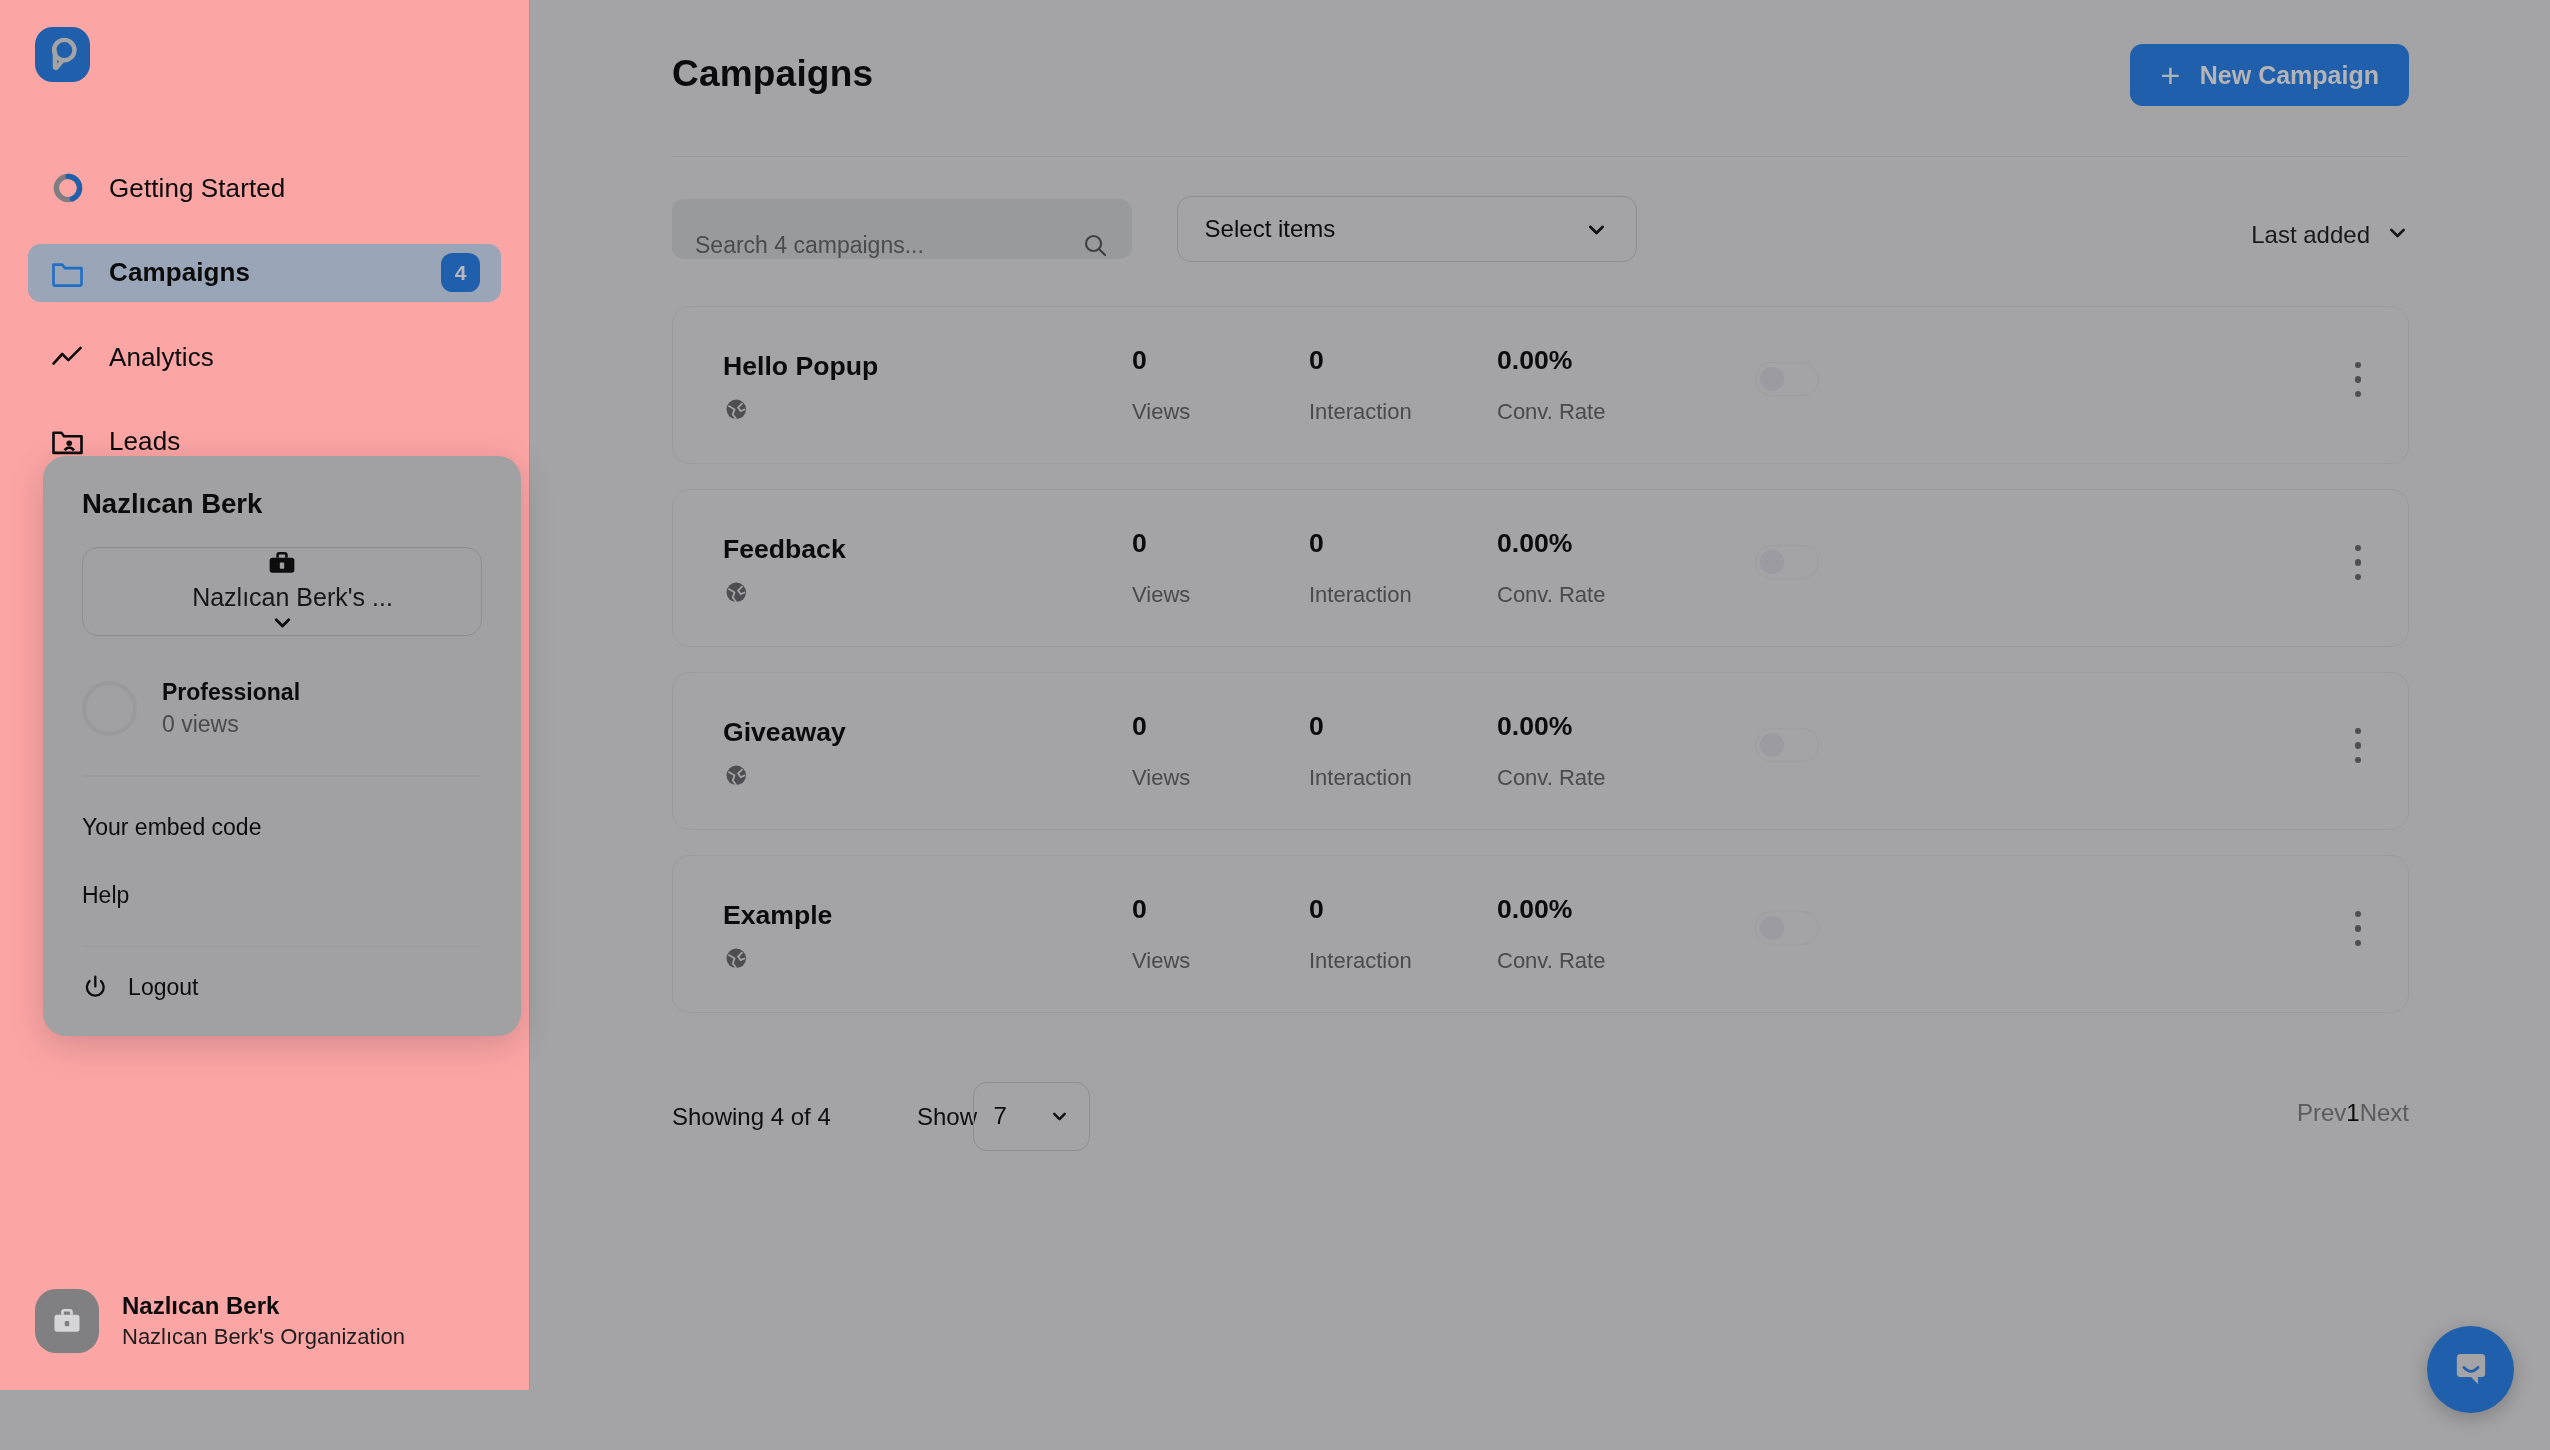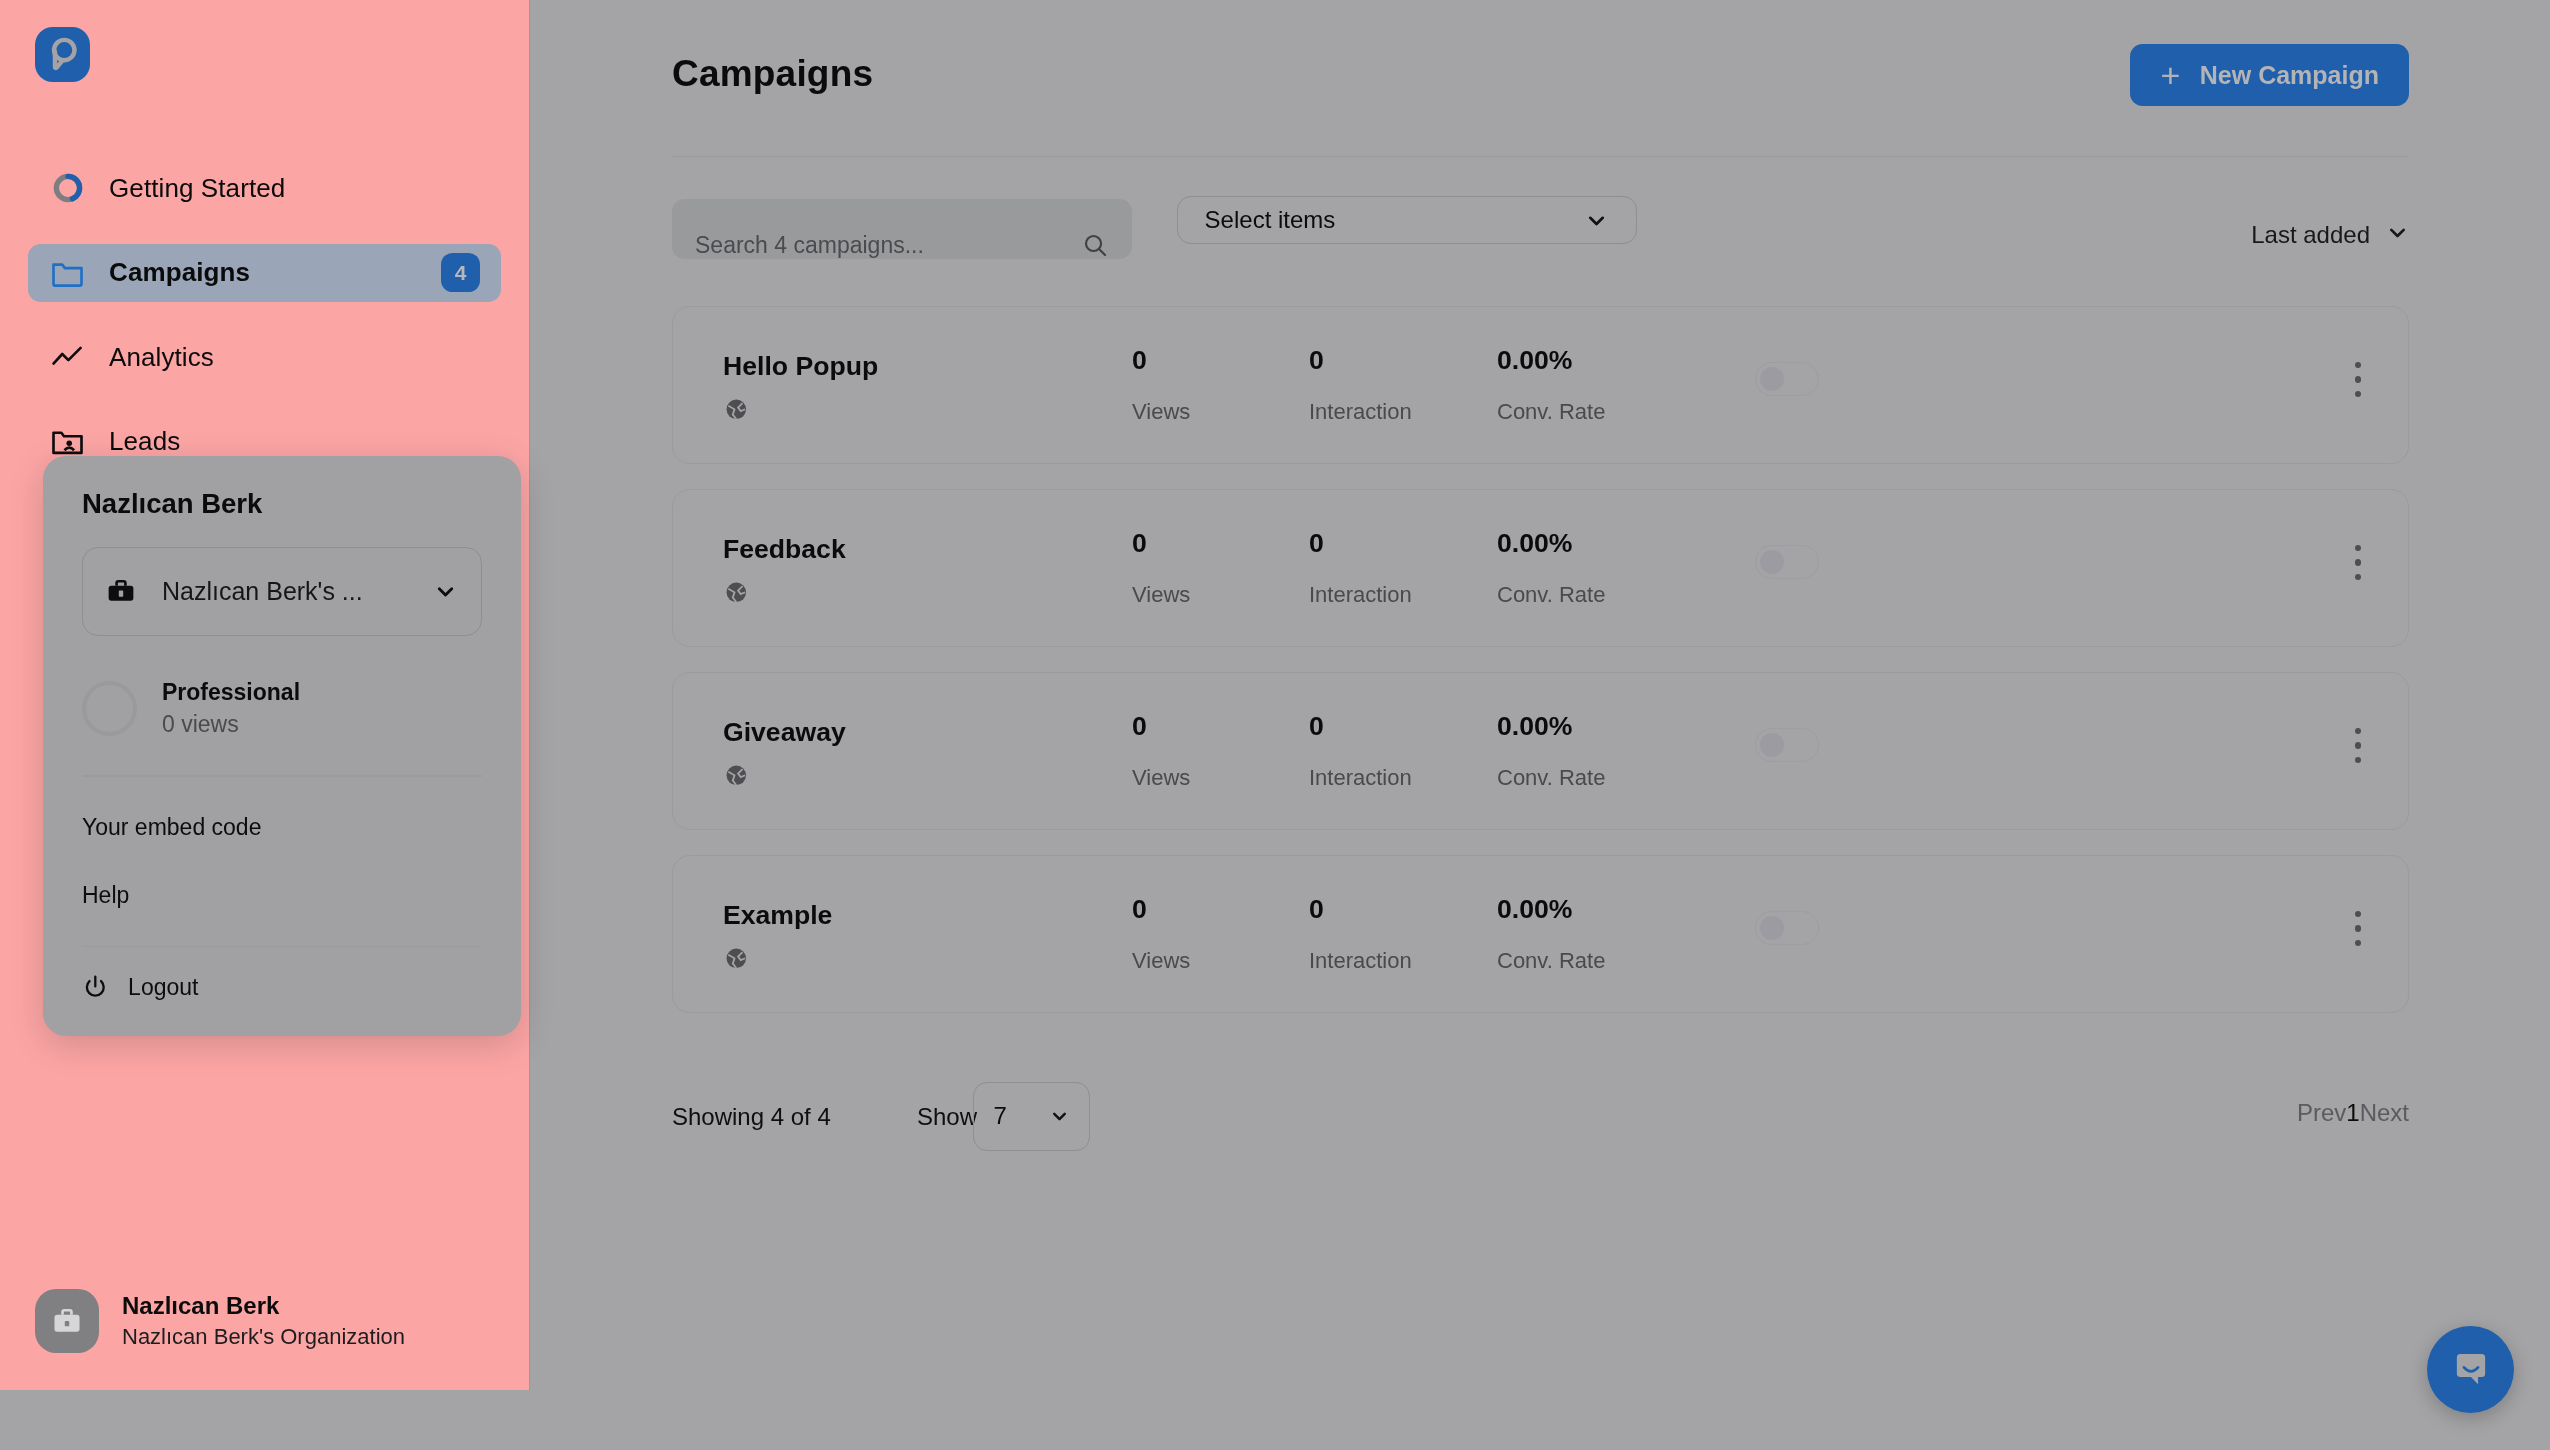--- a/index.html
+++ b/index.html
@@ -120,20 +120,21 @@
     font-size: 27.5px; font-weight: bold; color: #0b0b0c;
     margin-bottom: 26.6px;
   }
   #org-select {
     height: 89px;
     border: 0.9px solid #8e8e92;
     border-radius: 16px;
     display: flex; align-items: center;
     padding: 0 23px;
     cursor: pointer;
+    flex-direction: column;
   }
   #org-select .brief { flex: 0 0 35px; }
   #org-select .org-name {
     flex: 1; margin-left: 21px;
     font-size: 25px; color: #16161a;
     white-space: nowrap; overflow: hidden;
   }
   #plan-row {
     display: flex; align-items: center;
     margin-top: 43px; margin-bottom: 37px;
@@ -235,21 +236,21 @@
     flex: 1;
     border: none; outline: none; background: transparent;
     font-family: "Liberation Sans", sans-serif;
     font-size: 23px;
     color: #3d3d40;
   }
   #search-input::placeholder { color: #4b4b4f; }
 
   #select-items {
     position: absolute; left: 505px; top: -2.7px;
-    width: 460px; height: 48px;
+    width: 460px; height: 66px;
     border: 0.9px solid #8e8e93;
     border-radius: 14px;
     display: flex; align-items: center;
     padding: 0 26.6px;
     cursor: pointer;
   }
   #select-items .si-label { flex: 1; font-size: 24px; color: #0c0c0d; }
 
   #sort-control {
     position: absolute; right: 0; top: 22px;

